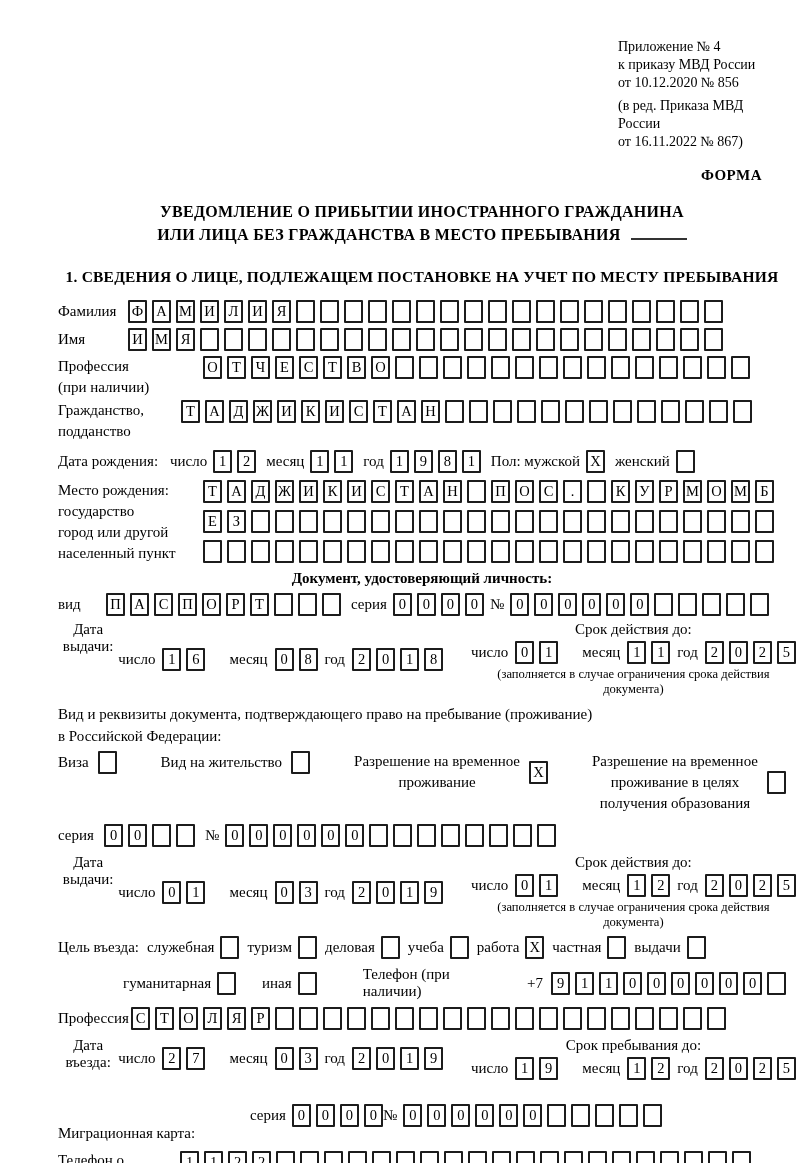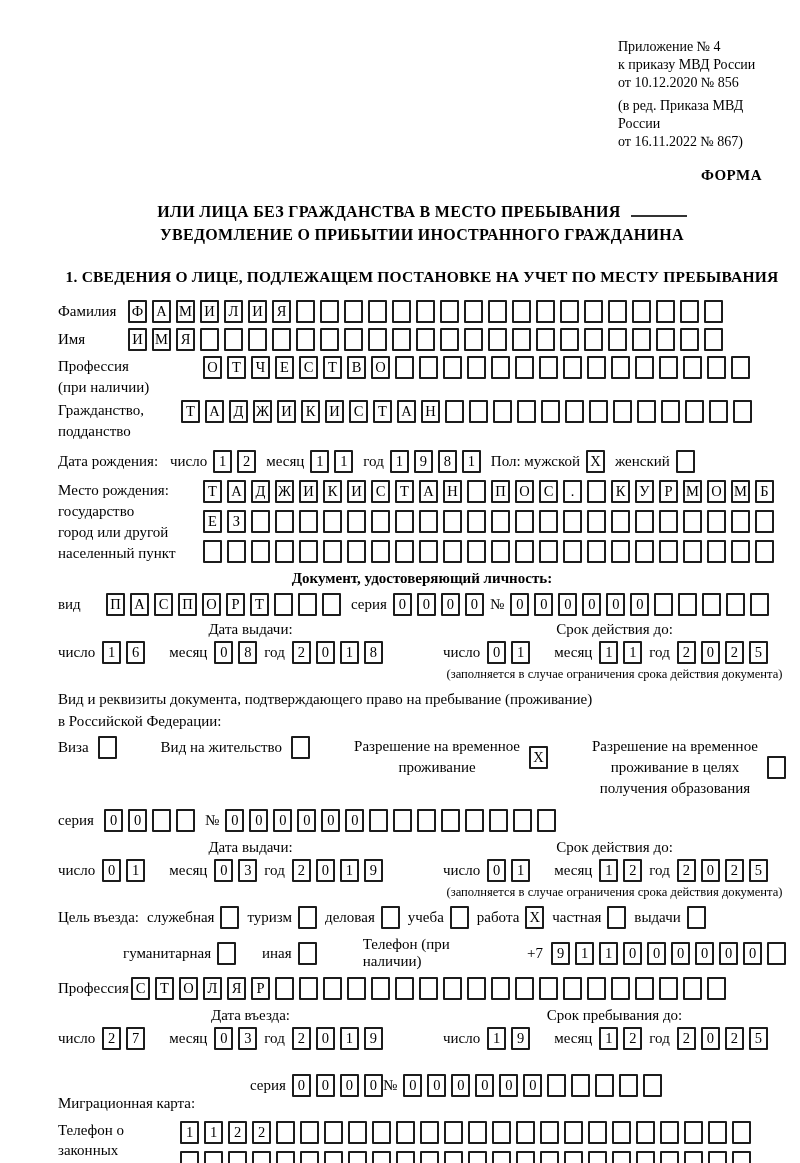--- a/index.html
+++ b/index.html
@@ -36,22 +36,22 @@
   .stack{display:flex;flex-direction:column;gap:7px;}
   
   .ig{display:flex;align-items:center;gap:6px;flex:none;}
   .sp10{width:10px;flex:none;}
   .sp20{width:20px;flex:none;}
   .sp30{width:30px;flex:none;}
   
   .docheading{text-align:center;font-weight:bold;margin:6px 0 6px 0;}
   
   .daterow{display:flex;margin-bottom:6px;}
-  .dcol-l{width:385px;flex:none;display:flex;flex-direction:column;}
-  .dcol-r{flex:1;display:flex;flex-direction:column;}
+  .dcol-l{width:385px;flex:none;display:flex;}
+  .dcol-r{flex:1;display:flex;flex-direction:column;margin-left:28px;}
   .dlbl{text-align:center;margin-bottom:3px;}
   .dgroup{display:flex;align-items:center;gap:7px;}
   .note{font-size:12.6px;text-align:center;margin-top:3px;}
   
   .opts{display:flex;align-items:flex-start;justify-content:space-between;margin:4px 0 10px 0;}
   .opt{display:flex;align-items:center;gap:9px;}
   .opt .optlbl{text-align:center;line-height:21px;}
   .opt .cells{margin-top:0;}
   
   .purposerow{display:flex;align-items:center;gap:8px;margin-bottom:7px;flex-wrap:nowrap;}
@@ -69,24 +69,24 @@
     <div>Приложение № 4</div>
     <div>к приказу МВД России</div>
     <div>от 10.12.2020 № 856</div>
     <div class="gap">(в ред. Приказа МВД России</div>
     <div>от 16.11.2022 № 867)</div>
   </div>
 
   <div class="forma">ФОРМА</div>
 
   <div class="title">
+    <div>УВЕДОМЛЕНИЕ О ПРИБЫТИИ ИНОСТРАННОГО ГРАЖДАНИНА</div>
     <div>
       <span>ИЛИ ЛИЦА БЕЗ ГРАЖДАНСТВА В МЕСТО ПРЕБЫВАНИЯ</span><span class="blankline"></span>
     </div>
-    <div>УВЕДОМЛЕНИЕ О ПРИБЫТИИ ИНОСТРАННОГО ГРАЖДАНИНА</div>
   </div>
 
   <div class="sech">1. СВЕДЕНИЯ О ЛИЦЕ, ПОДЛЕЖАЩЕМ ПОСТАНОВКЕ НА УЧЕТ ПО МЕСТУ ПРЕБЫВАНИЯ</div>
 
   <div class="row">
     <div class="lbl w70">Фамилия</div>
     <div class="cells">
         <span class="cell">Ф</span>
         <span class="cell">А</span>
         <span class="cell">М</span>

